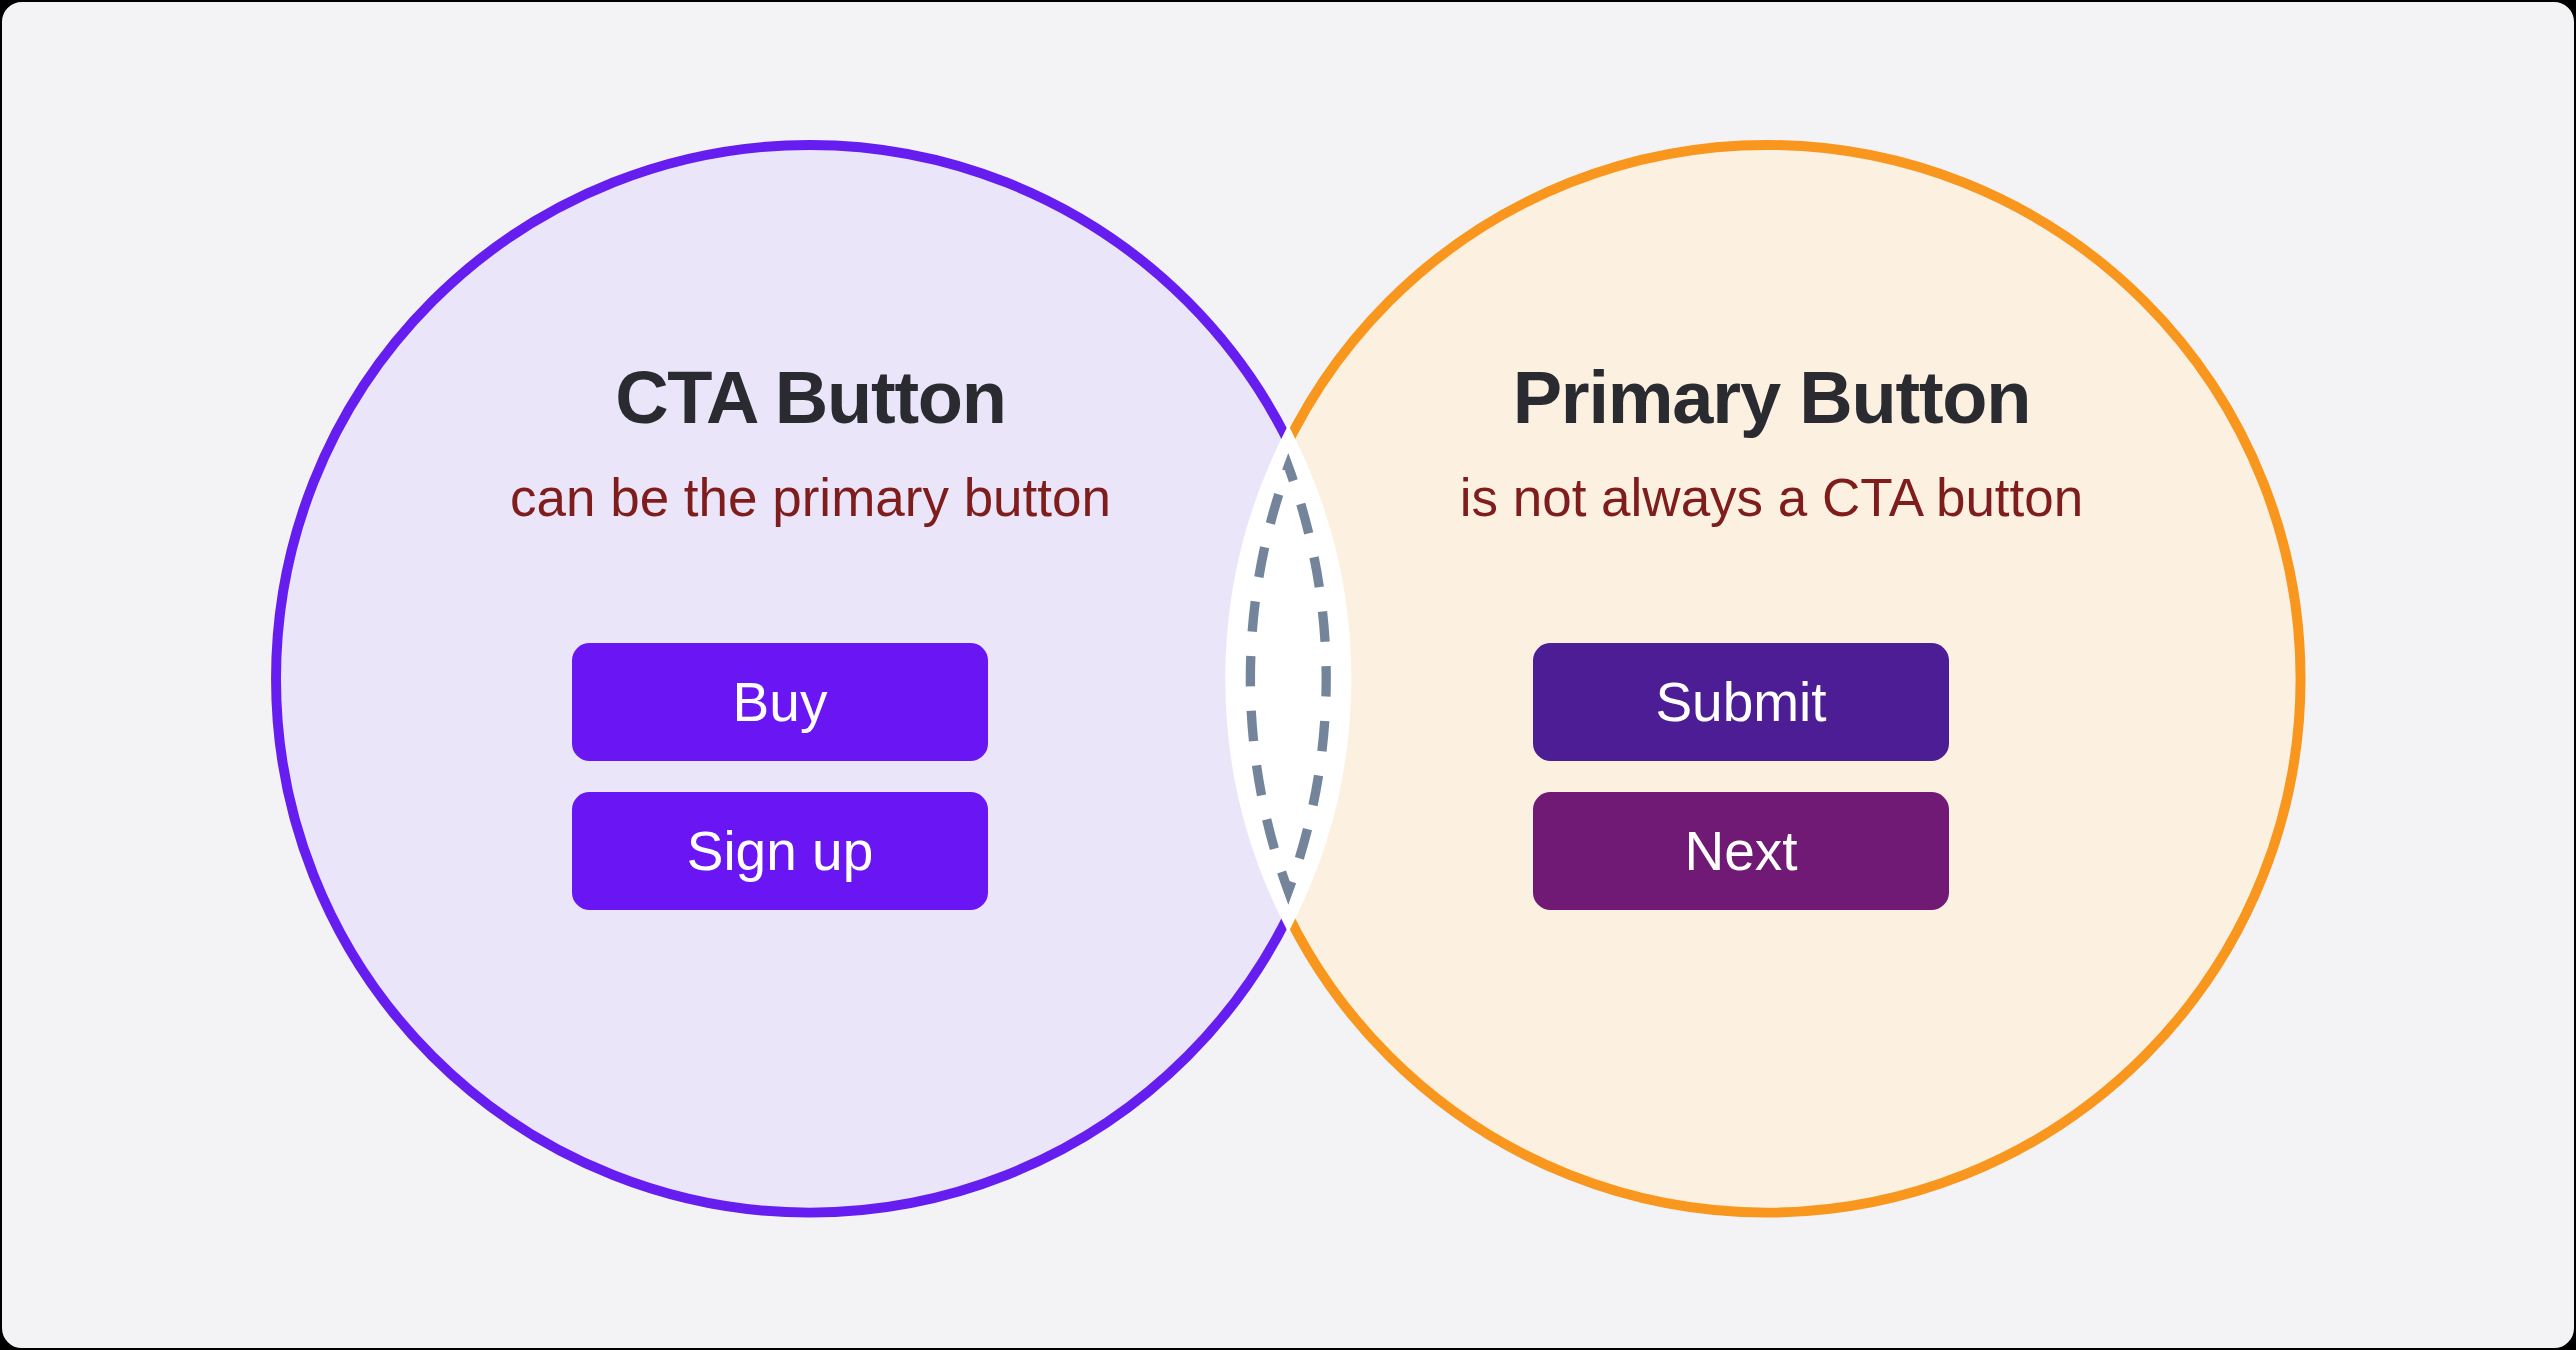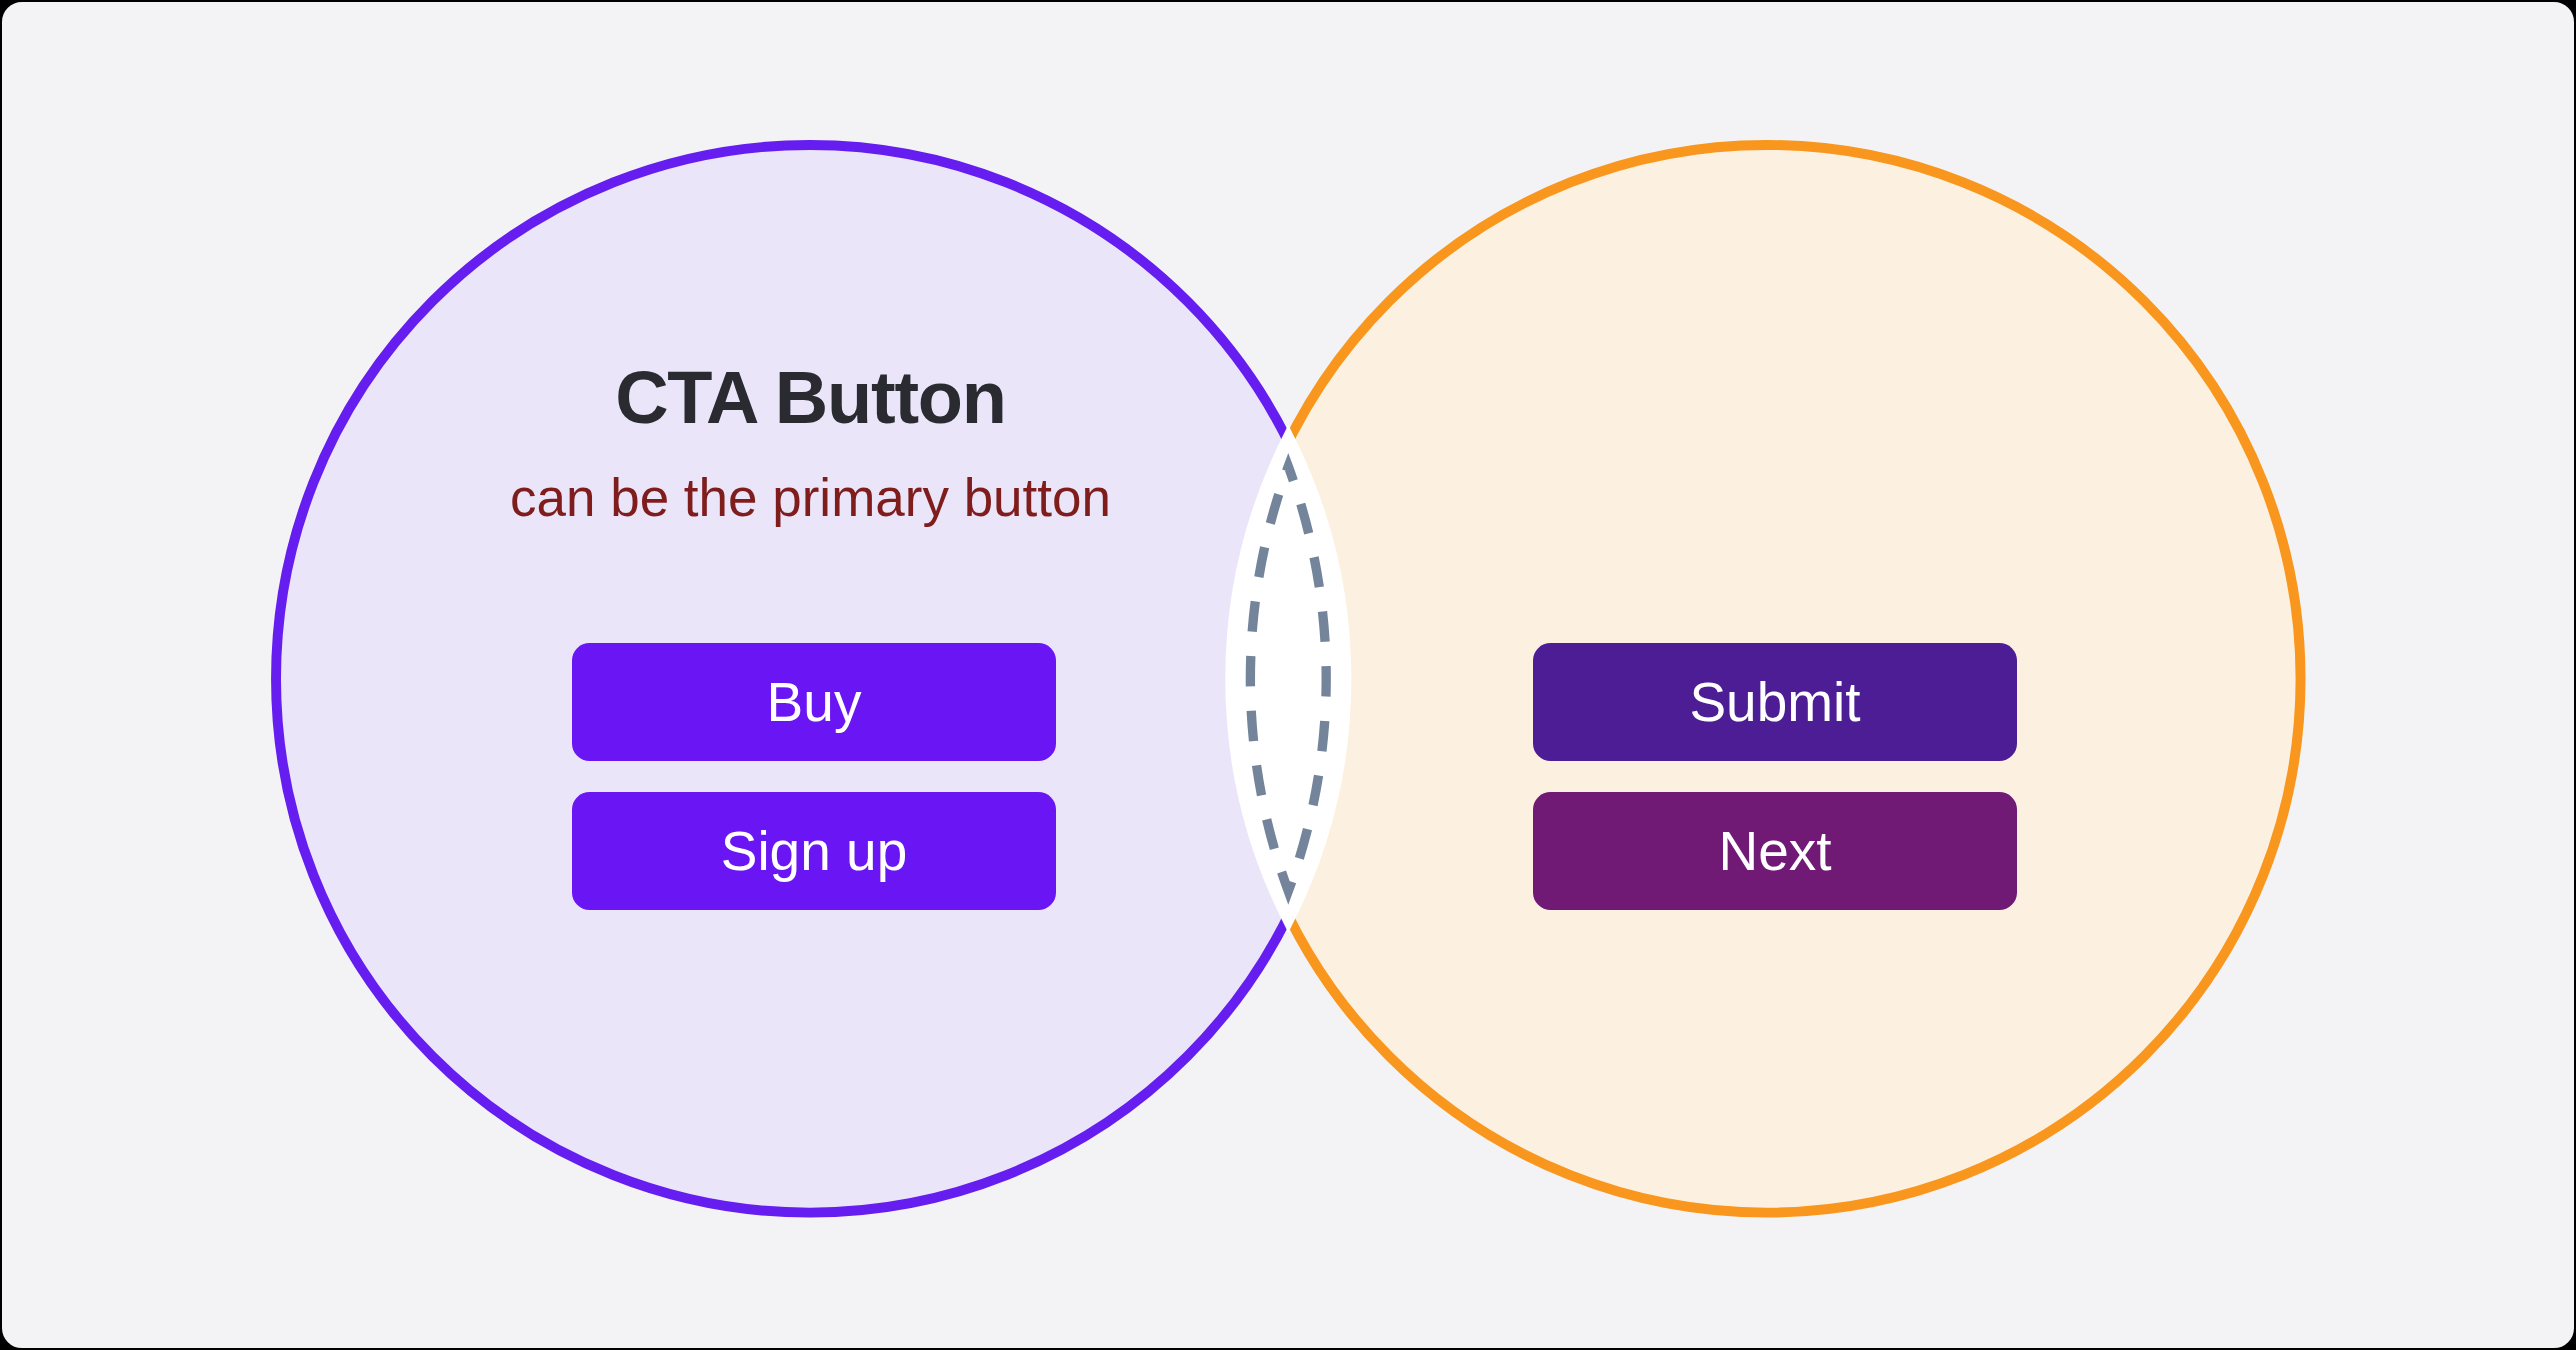--- a/index.html
+++ b/index.html
@@ -38,21 +38,21 @@
   }
   .circle-subtitle {
     margin-top: 22px;
     font-size: 53px;
     font-weight: 400;
     color: #7f1d1d;
     line-height: 1.25;
   }
   .pill-button {
     position: absolute;
-    width: 484px;
+    width: 416px;
     height: 118px;
     border: none;
     border-radius: 17.6px;
     display: flex;
     align-items: center;
     justify-content: center;
     color: #ffffff;
     font-size: 55px;
     font-weight: 500;
     font-family: "Liberation Sans", "DejaVu Sans", sans-serif;
@@ -78,20 +78,24 @@
     <path d="M 2201 754 A 915 915 0 0 1 2201 1566 A 915 915 0 0 1 2201 754 Z" stroke-width="26" fill="#ffffff" stroke="#ffffff"></path>
 
     <path d="M 2201 796 A 1052 1052 0 0 1 2201 1524 A 1052 1052 0 0 1 2201 796 Z" fill="none" stroke-width="16" stroke-dasharray="52 42" stroke-dashoffset="26" stroke="#74859b"></path>
   </svg>
 
   <div class="text-block" style="left:399px; top:304px;">
     <div class="circle-title">CTA Button</div>
     <div class="circle-subtitle">can be the primary button</div>
   </div>
 
+  <div class="text-block" style="left:1360px; top:304px;">
+    <div class="circle-title">Primary Button</div>
+    <div class="circle-subtitle">is not always a CTA button</div>
+  </div>
 
   <button class="pill-button left-col row-top" type="button" style="background-color: rgb(106, 21, 244);">Buy</button>
 
   <button class="pill-button left-col row-bottom" type="button" style="background-color: rgb(106, 21, 244);">Sign up</button>
 
   <button class="pill-button right-col row-top" type="button" style="background-color: #4c1d95;">Submit</button>
 
   <button class="pill-button right-col row-bottom" type="button" style="background-color: #701a75;">Next</button>
 
 </div>

